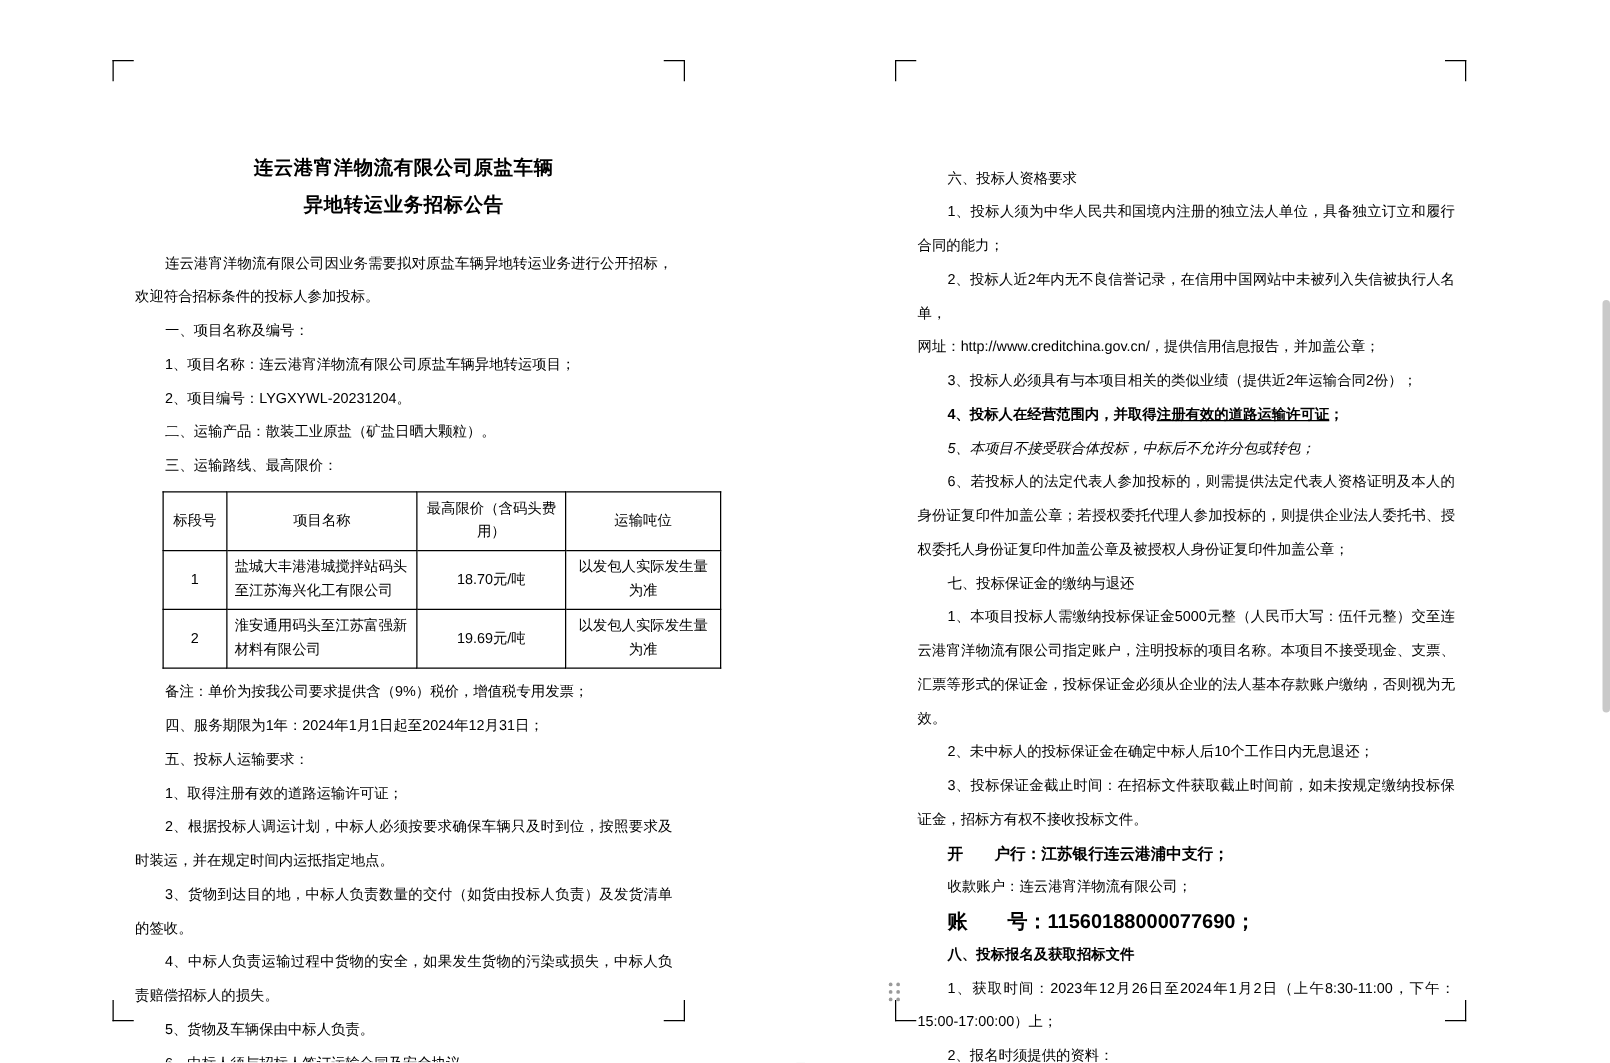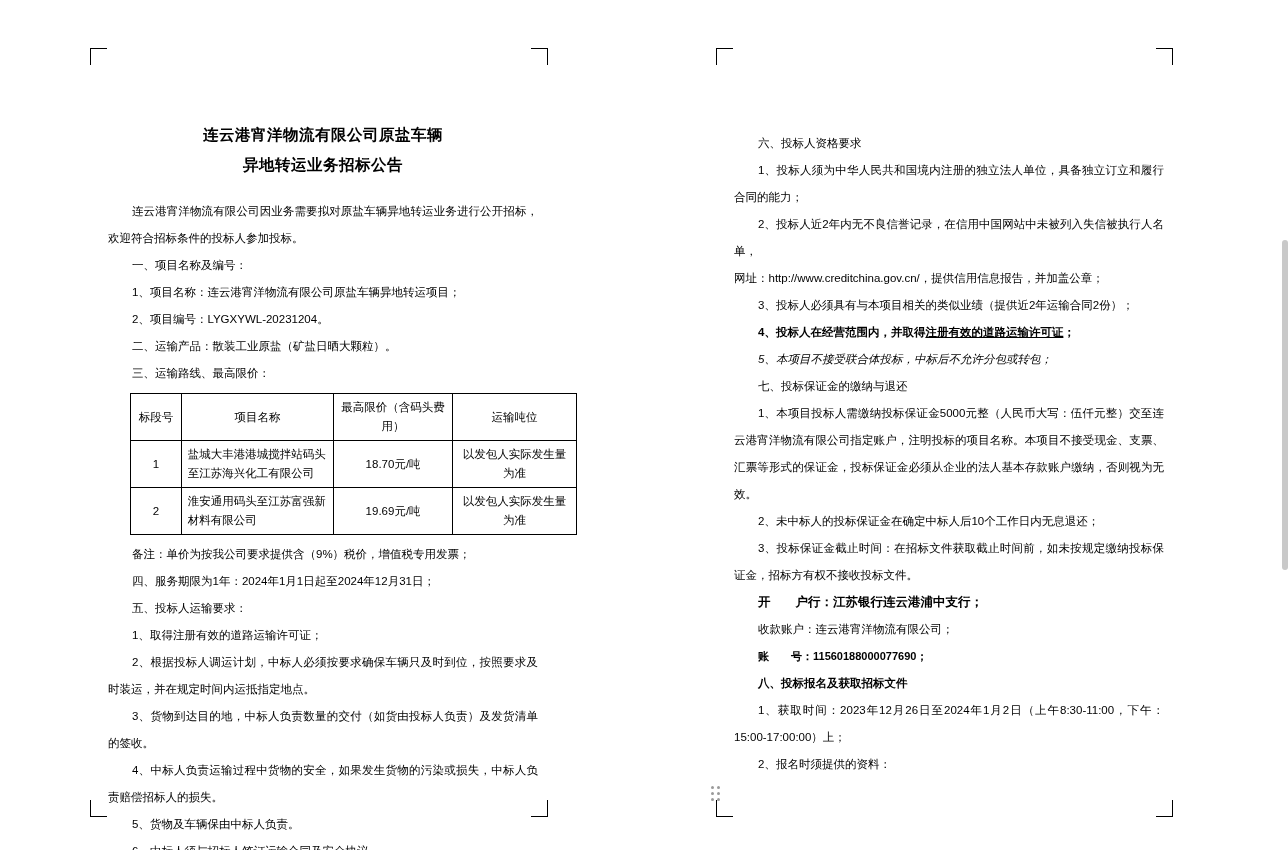--- a/index.html
+++ b/index.html
@@ -188,28 +188,29 @@
     <div class="crop br" style="left:540px; top:800px;"></div>
 
     <div class="doc-body" style="left:118px; top:82px; width:430px;">
       <p class="p" style="text-indent:24px;">六、投标人资格要求</p>
       <p class="p" style="text-indent:24px;">1、投标人须为中华人民共和国境内注册的独立法人单位，具备独立订立和履行合同的能力；</p>
       <p class="p" style="text-indent:24px;">2、投标人近2年内无不良信誉记录，在信用中国网站中未被列入失信被执行人名单，</p>
       <p class="p">网址：http://www.creditchina.gov.cn/，提供信用信息报告，并加盖公章；</p>
       <p class="p" style="text-indent:24px;">3、投标人必须具有与本项目相关的类似业绩（提供近2年运输合同2份）；</p>
       <p class="p" style="text-indent:24px;"><span class="bold">4、投标人在经营范围内，并取得</span><span class="underline-bold">注册有效的道路运输许可证</span><span class="bold">；</span></p>
       <p class="p" style="text-indent:24px;font-style:italic;">5、本项目不接受联合体投标，中标后不允许分包或转包；</p>
+      <p class="p" style="text-indent:24px;">6、若投标人的法定代表人参加投标的，则需提供法定代表人资格证明及本人的身份证复印件加盖公章；若授权委托代理人参加投标的，则提供企业法人委托书、授权委托人身份证复印件加盖公章及被授权人身份证复印件加盖公章；</p>
       <p class="p" style="text-indent:24px;">七、投标保证金的缴纳与退还</p>
       <p class="p" style="text-indent:24px;">1、本项目投标人需缴纳投标保证金5000元整（人民币大写：伍仟元整）交至连云港宵洋物流有限公司指定账户，注明投标的项目名称。本项目不接受现金、支票、汇票等形式的保证金，投标保证金必须从企业的法人基本存款账户缴纳，否则视为无效。</p>
       <p class="p" style="text-indent:24px;">2、未中标人的投标保证金在确定中标人后10个工作日内无息退还；</p>
       <p class="p" style="text-indent:24px;">3、投标保证金截止时间：在招标文件获取截止时间前，如未按规定缴纳投标保证金，招标方有权不接收投标文件。</p>
 
       <p class="p bold" style="text-indent:24px; font-size:12.5px;"><span>开　　户行：</span><span>江苏银行连云港浦中支行；</span></p>
       <p class="p" style="text-indent:24px;"><span>收款账户：</span><span>连云港宵洋物流有限公司；</span></p>
-      <p class="p bold" style="text-indent:24px; font-size:11px;"><span>账　　号：</span><span>11560188000077690；</span></p>
+      <p class="p bold" style="text-indent:24px; font-size:16px;"><span>账　　号：</span><span>11560188000077690；</span></p>
 
       <p class="p bold" style="text-indent:24px;">八、投标报名及获取招标文件</p>
       <p class="p" style="text-indent:24px;">1、获取时间：2023年12月26日至2024年1月2日（上午8:30-11:00，下午：15:00-17:00:00）上；</p>
       <p class="p" style="text-indent:24px;">2、报名时须提供的资料：</p>
     </div>
   </div>
 
   <div class="drag-handle">
     <i></i>
       <i></i>

